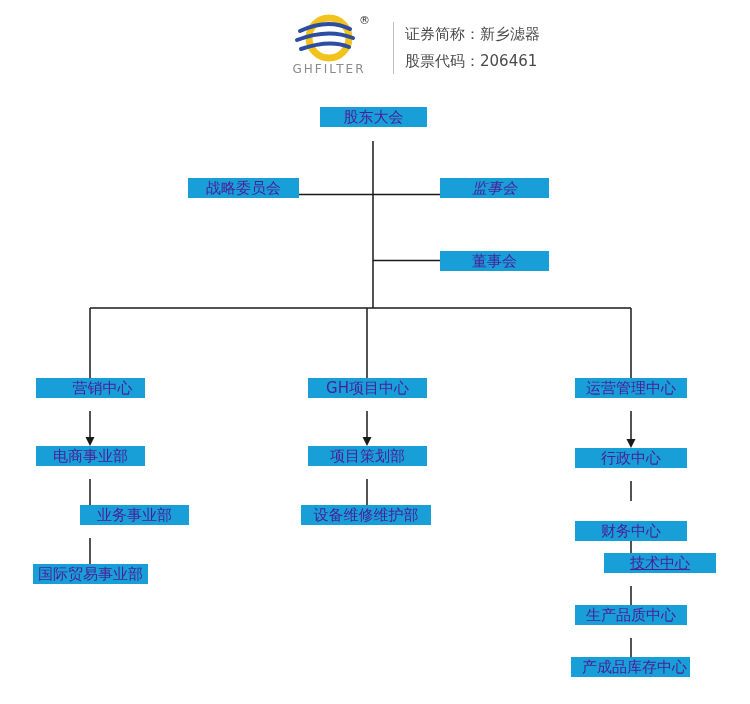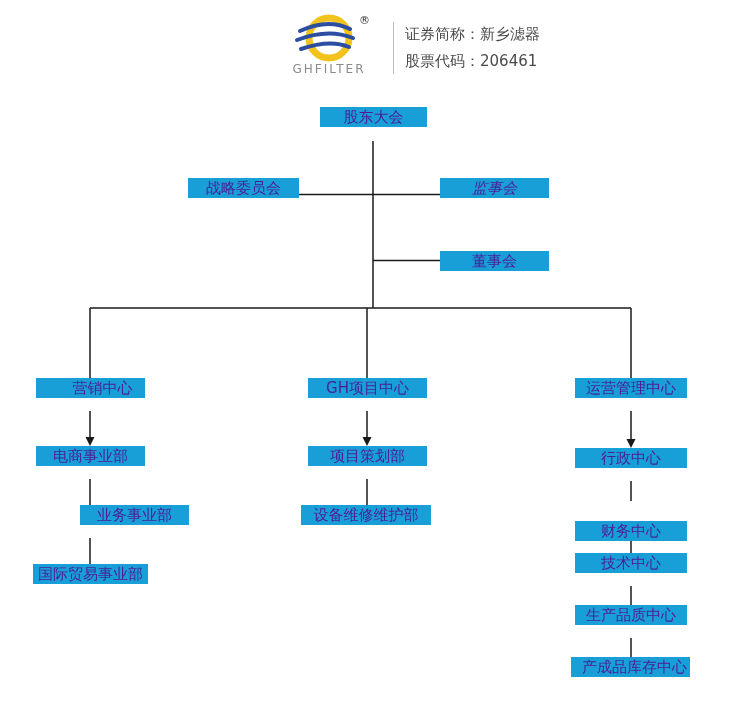--- a/index.html
+++ b/index.html
@@ -122,19 +122,19 @@
   <div class="node" style="left:33px;top:564px;width:115px;">国际贸易事业部</div>
 
   <div class="node" style="left:308px;top:446px;width:119px;">项目策划部</div>
 
   <div class="node" style="left:575px;top:448px;width:112px;">行政中心</div>
 
   <div class="node" style="left:301px;top:505px;width:130px;">设备维修维护部</div>
 
   <div class="node" style="left:575px;top:501px;width:112px;margin-top:20px;">财务中心</div>
 
-  <div class="node" style="left:575px;top:553px;width:112px;">技术中心</div>
+  <div class="node" style="left:604px;top:553px;width:112px;text-decoration:underline;">技术中心</div>
 
   <div class="node" style="left:575px;top:605px;width:112px;">生产品质中心</div>
 
   <div class="node" style="left:571px;top:657px;width:119px;padding-left:8px;">产成品库存中心</div>
 
 </div>
 
 </body></html>

